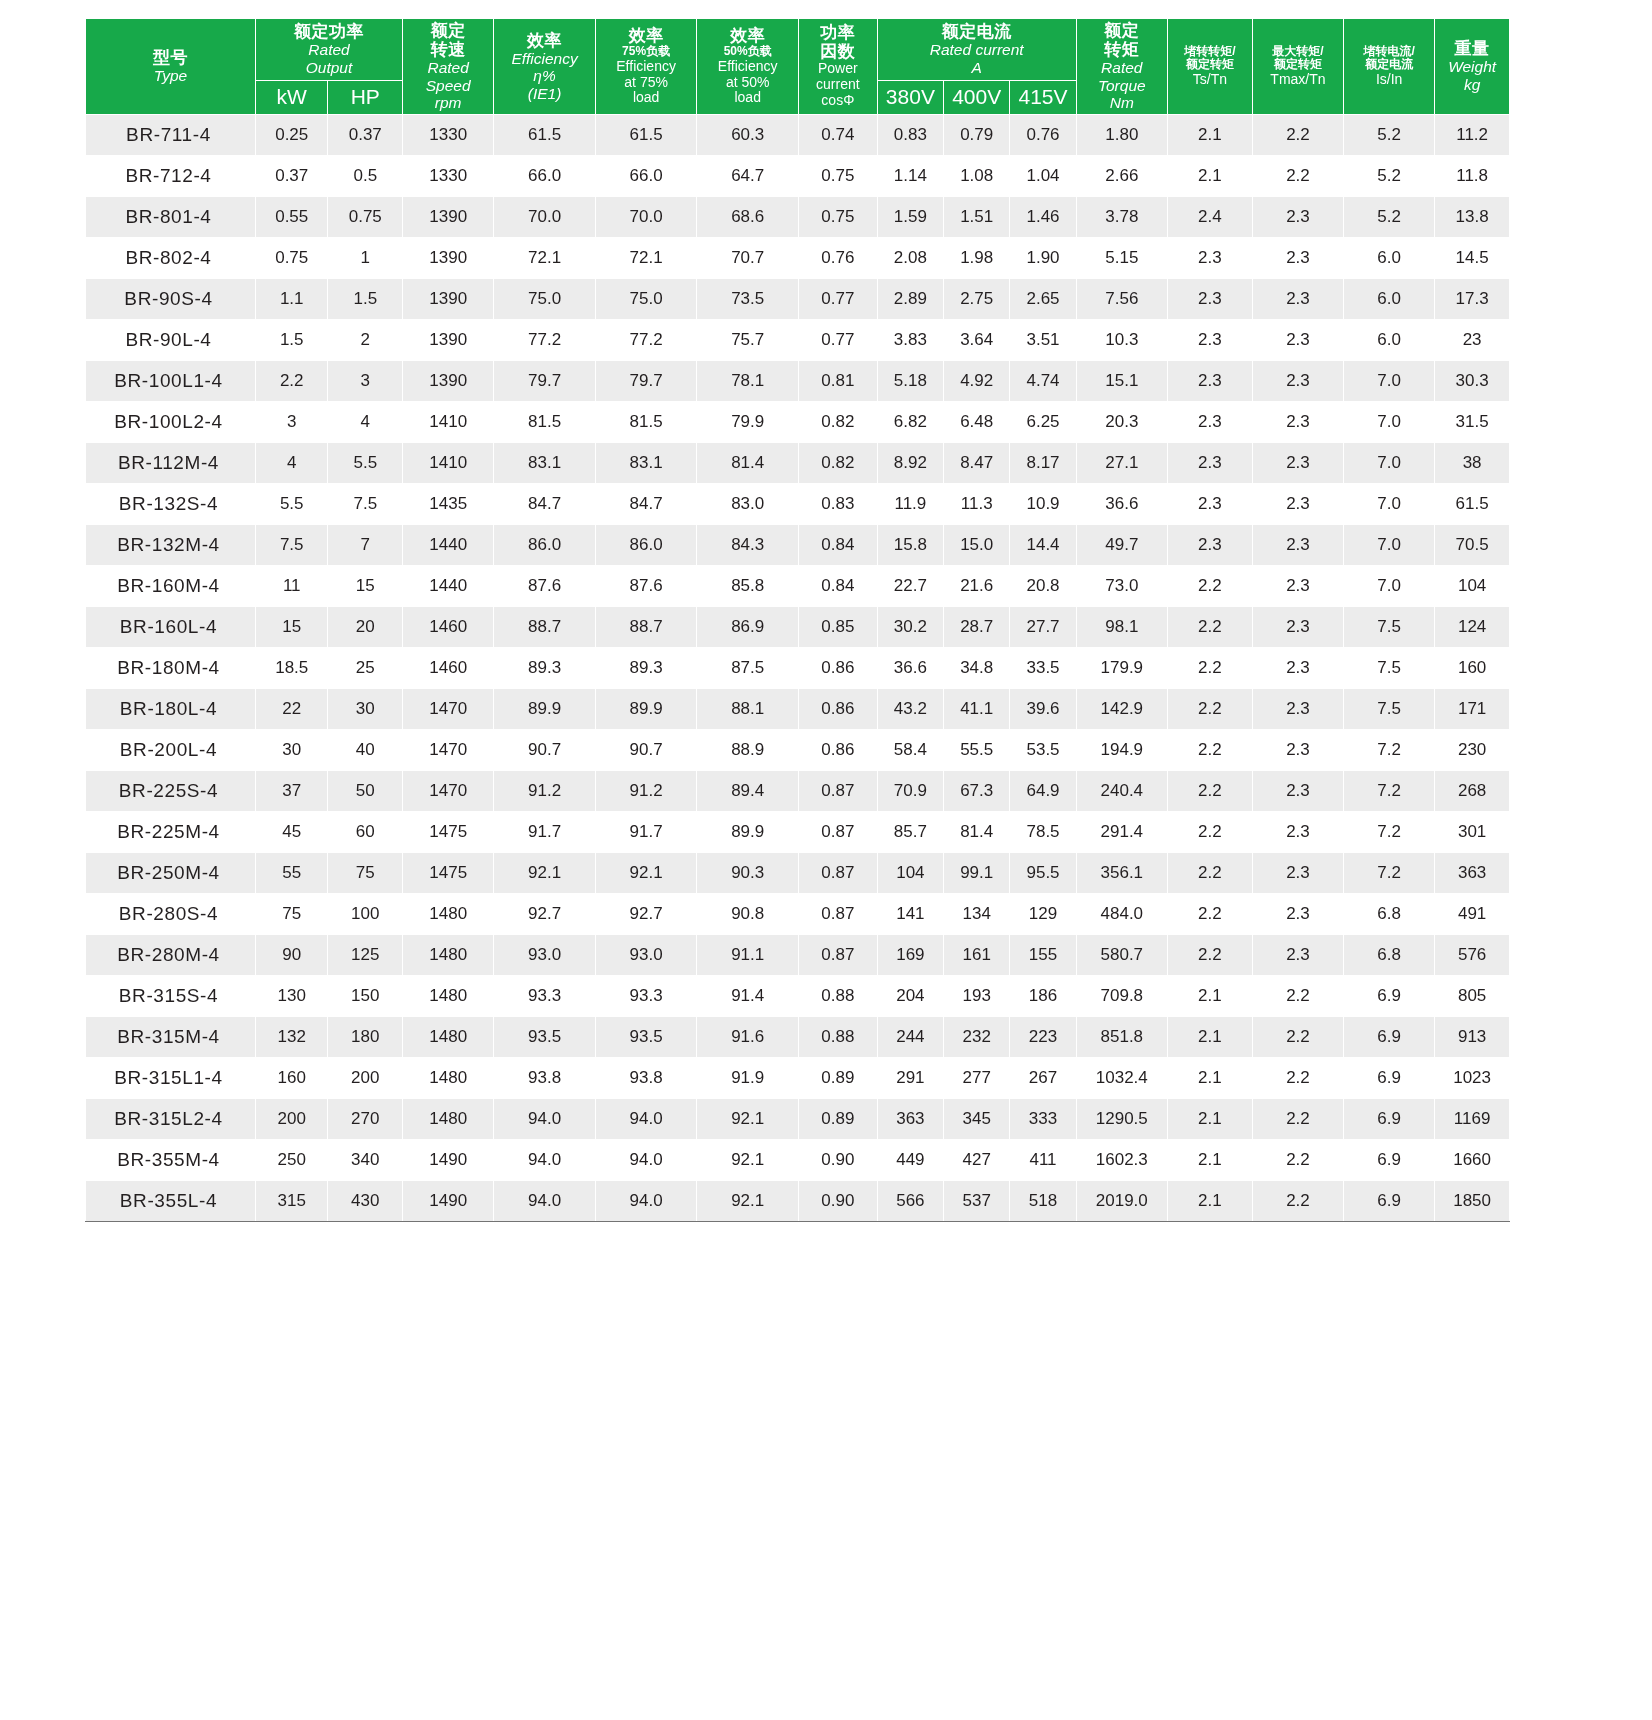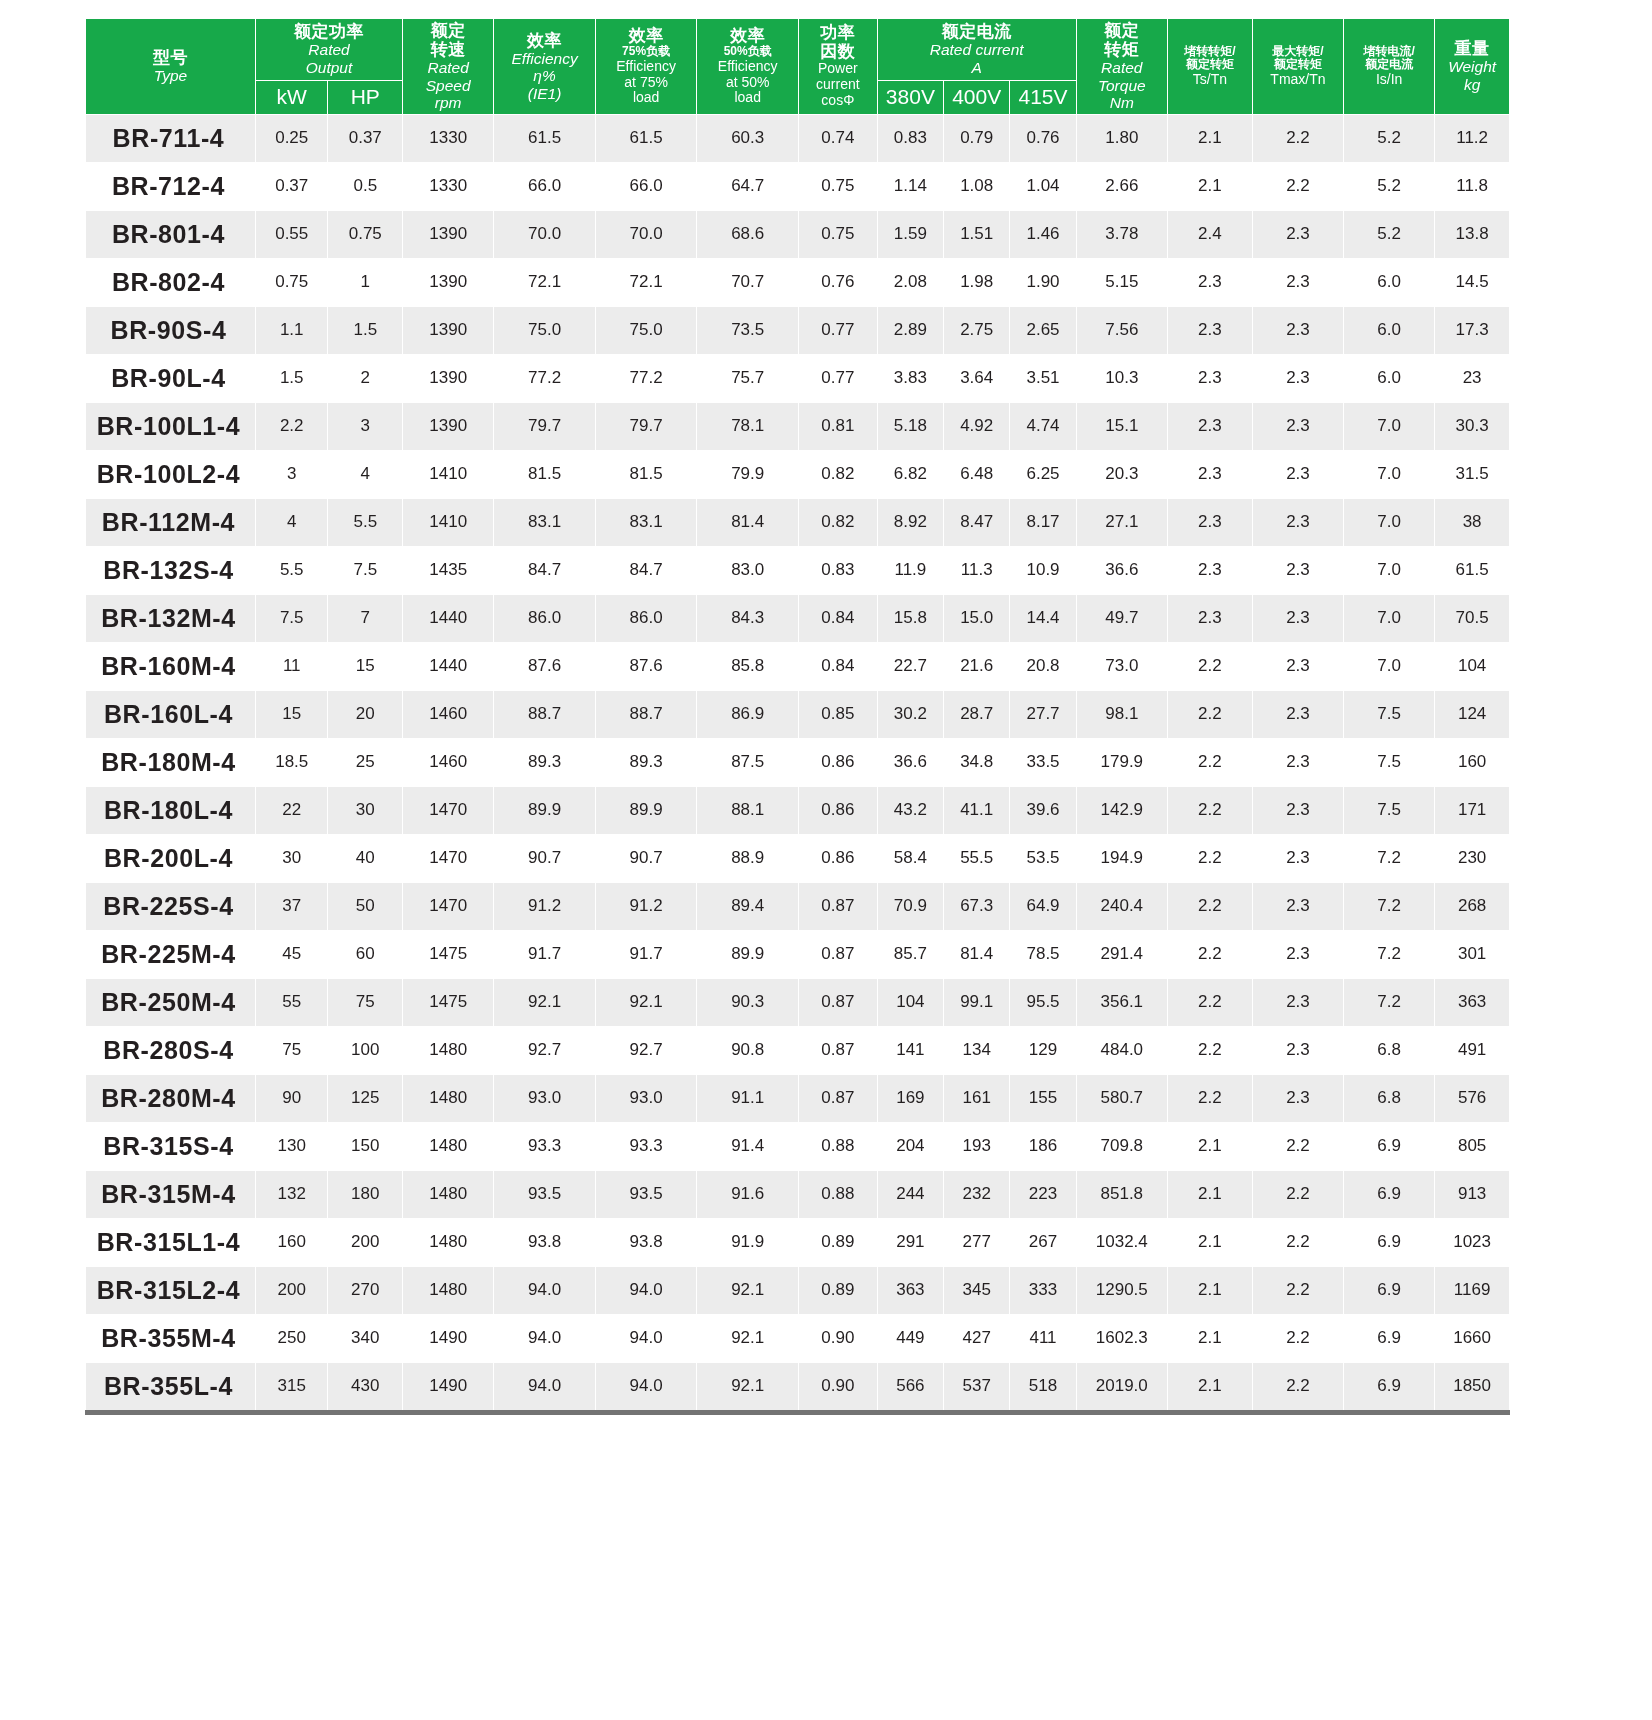--- a/index.html
+++ b/index.html
@@ -74,31 +74,31 @@
   tbody td {
     background: #ffffff;
     font-size: 17px;
     padding: 9px 2px;
     color: #231f20;
   }
   tbody tr.alt td {
     background: #ececec;
   }
   tbody td.type {
-    font-size: 25px;
-    font-weight: bold;
+    font-size: 19px;
+    font-weight: normal;
     letter-spacing: 0.6px;
     padding-left: 2px;
     padding-right: 6px;
   }
   tbody tr td:first-child {
     border-left: 1px solid #ffffff;
   }
   tbody tr:last-child td {
-    border-bottom: 5px solid #737373;
+    border-bottom: 1px solid #737373;
   }
 </style>
 </head>
 <body>
 
 <div class="page">
 
 
   <table class="spec">
     <colgroup>

